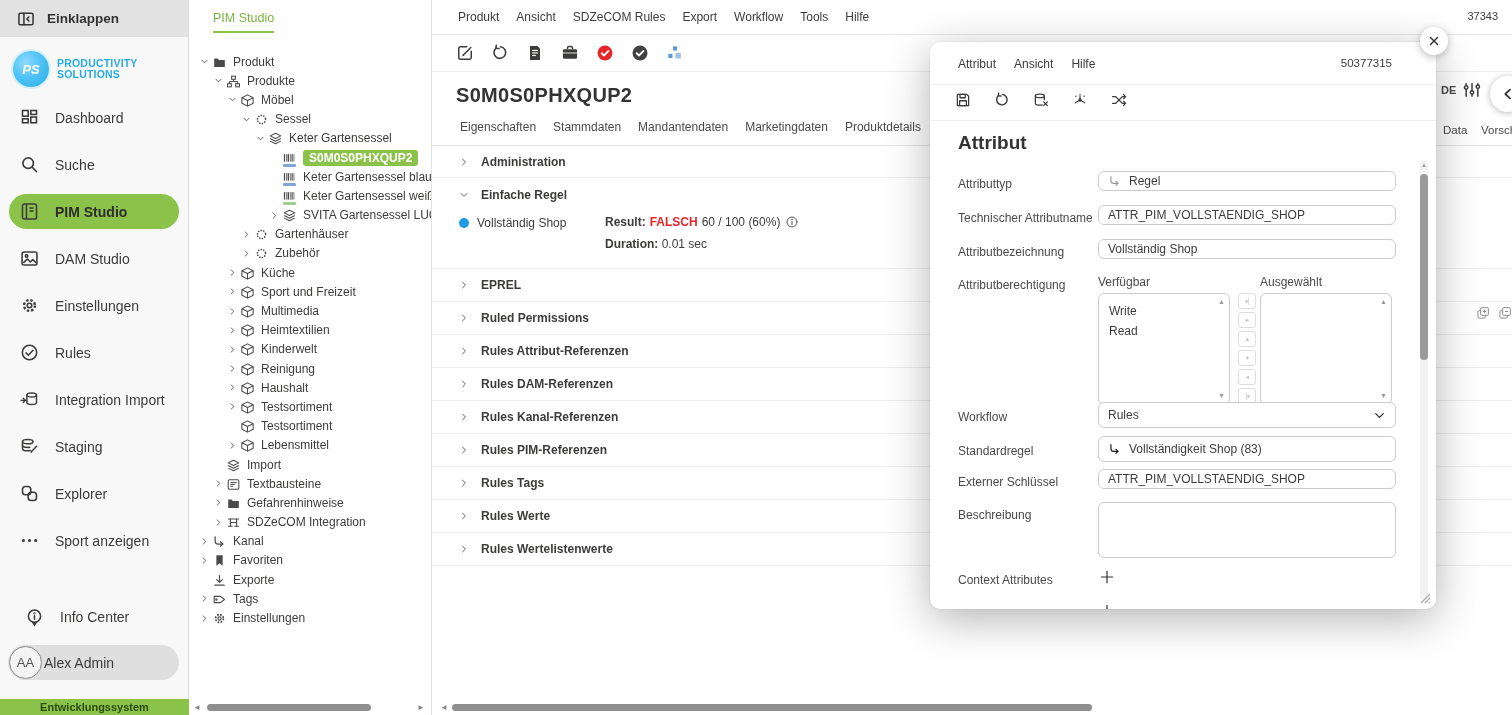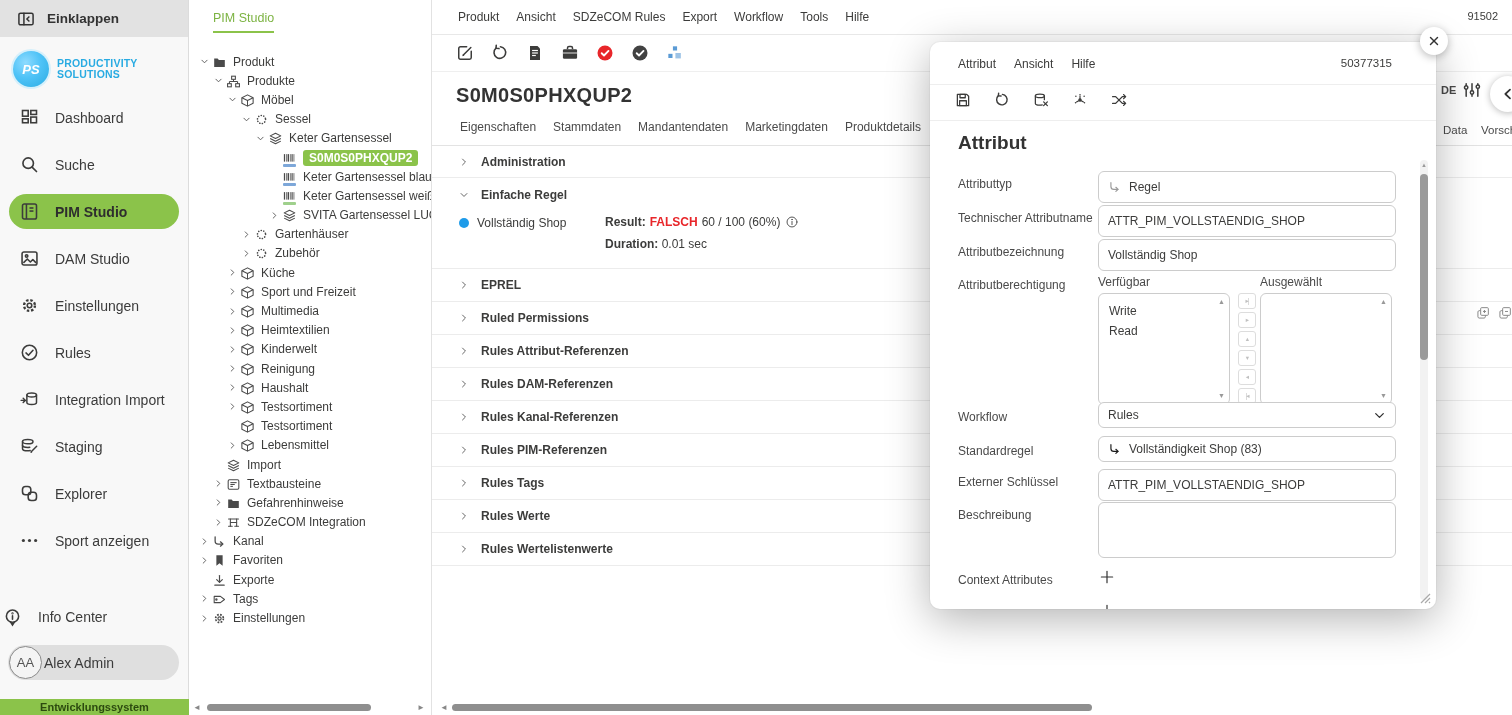--- a/index.html
+++ b/index.html
@@ -14,21 +14,21 @@
   .sb-top svg{width:20px;height:20px}
   .logo{display:flex;align-items:center;gap:8px;padding:14px 0 0 13px;}
   .logo-badge{width:36px;height:36px;border-radius:50%;color:#fff;font-weight:700;font-size:13px;font-style:italic;
     display:flex;align-items:center;justify-content:center;
     background:radial-gradient(circle at 35% 32%,#8edbff 0%,#4fc3f7 45%,#29abe2 100%);box-shadow:0 0 0 2px #d6f0fb;}
   .logo-text{color:#29abe2;font-weight:700;font-size:10.5px;line-height:1.08;letter-spacing:.2px;}
   .sb-items{position:absolute;top:94px;left:0;right:0;}
   .sb-item{height:47px;display:flex;align-items:center;gap:15px;padding-left:19px;font-size:14px;color:#3b3b3b;font-weight:500;cursor:pointer;}
   .sb-item svg{width:21px;height:21px;flex:0 0 auto}
   .sb-item.active{height:35px;margin:6px 9px;padding-left:10px;border-radius:20px;background:#8bc34a;font-weight:700;color:#2e2e2e;}
-  .sb-info{position:absolute;top:600px;left:0;right:0;height:34px;display:flex;align-items:center;gap:15px;padding-left:2px;font-size:14px;font-weight:500;cursor:pointer;}
+  .sb-info{position:absolute;top:600px;left:0;right:0;height:34px;display:flex;align-items:center;gap:15px;padding-left:24px;font-size:14px;font-weight:500;cursor:pointer;}
   .sb-info svg{width:21px;height:21px}
   .sb-user{position:absolute;top:645px;left:8px;right:9px;height:35px;border-radius:20px;background:#dfdfdf;display:flex;align-items:center;gap:2px;cursor:pointer;}
   .avatar{width:33px;height:33px;margin-left:1px;border-radius:50%;background:#f4f4f4;border:1px solid #8a8a8a;box-sizing:border-box;
           display:flex;align-items:center;justify-content:center;font-size:13px;color:#555;}
   .sb-user .uname{font-size:14px;color:#3b3b3b;}
   .env{position:absolute;bottom:0;left:0;width:189px;height:16px;background:#8bc34a;color:#2c4a0f;font-weight:700;font-size:11px;
        display:flex;align-items:center;justify-content:center;}
 
   
   .tp{position:absolute;left:189px;top:0;width:243px;height:715px;background:#fff;border-right:1px solid #e2e2e2;box-sizing:border-box;overflow:hidden;}
@@ -101,21 +101,21 @@
   .m-close svg{width:14px;height:14px}
   .m-menu{position:absolute;top:15px;left:28px;display:flex;gap:18px;font-size:12px;color:#3c3c3b;}
   .m-menu span{cursor:pointer}
   .m-id{position:absolute;top:15px;right:44px;font-size:11.5px;color:#3c3c3b;}
   .m-div{position:absolute;left:0;right:0;height:0;border-top:1px solid #eee;}
   .m-toolbar{position:absolute;top:49px;left:24px;display:flex;gap:21px;color:#3c3c3b;}
   .m-toolbar .tbi{width:18px;height:18px;cursor:pointer}
   .m-toolbar .tbi svg{width:18px;height:18px}
   .m-title{position:absolute;top:90px;left:28px;font-size:19px;font-weight:700;color:#333;}
   .f-label{position:absolute;left:28px;font-size:12px;color:#4a4a4a;}
-  .f-ctl{position:absolute;left:168px;width:298px;height:32px;border:1px solid #ccc;border-radius:6px;background:#fff;
+  .f-ctl{position:absolute;left:168px;width:298px;height:20px;border:1px solid #ccc;border-radius:6px;background:#fff;
          font-size:12px;color:#3c3c3b;display:flex;align-items:center;gap:7px;padding:0 9px;box-sizing:border-box;}
   .f-ctl .aicon{width:14px;height:14px;flex:0 0 auto}
   .f-ctl .aicon svg{width:14px;height:14px}
   .aicon.gray{color:#9a9a9a}.aicon.dark{color:#1a1a1a}
   .f-ctl.select{justify-content:space-between;cursor:pointer}
   .f-ctl .selchev{width:13px;height:13px;color:#333}
   .colhdr{position:absolute;font-size:12px;color:#4a4a4a;}
   .lb{position:absolute;width:132px;height:112px;border:1px solid #ccc;border-radius:6px;background:#fff;box-sizing:border-box;padding:7px 10px;}
   .lb .opt{font-size:12px;line-height:20px;cursor:pointer}
   .lb .sarr{position:absolute;right:4px;font-size:7px;color:#999;cursor:pointer;line-height:8px}
@@ -927,21 +927,21 @@
   <div class="main">
     <div class="menubar">
       <span>Produkt</span>
       <span>Ansicht</span>
       <span>SDZeCOM Rules</span>
       <span>Export</span>
       <span>Workflow</span>
       <span>Tools</span>
       <span>Hilfe</span>
     </div>
-    <span class="counter">91502</span>
+    <span class="counter">37343</span>
 
     <div class="toolbar">
       <span class="tbi">
           <svg>
             <use href="#i-edit"></use>
           </svg>
         </span>
       <span class="tbi">
           <svg>
             <use href="#i-refresh"></use>

